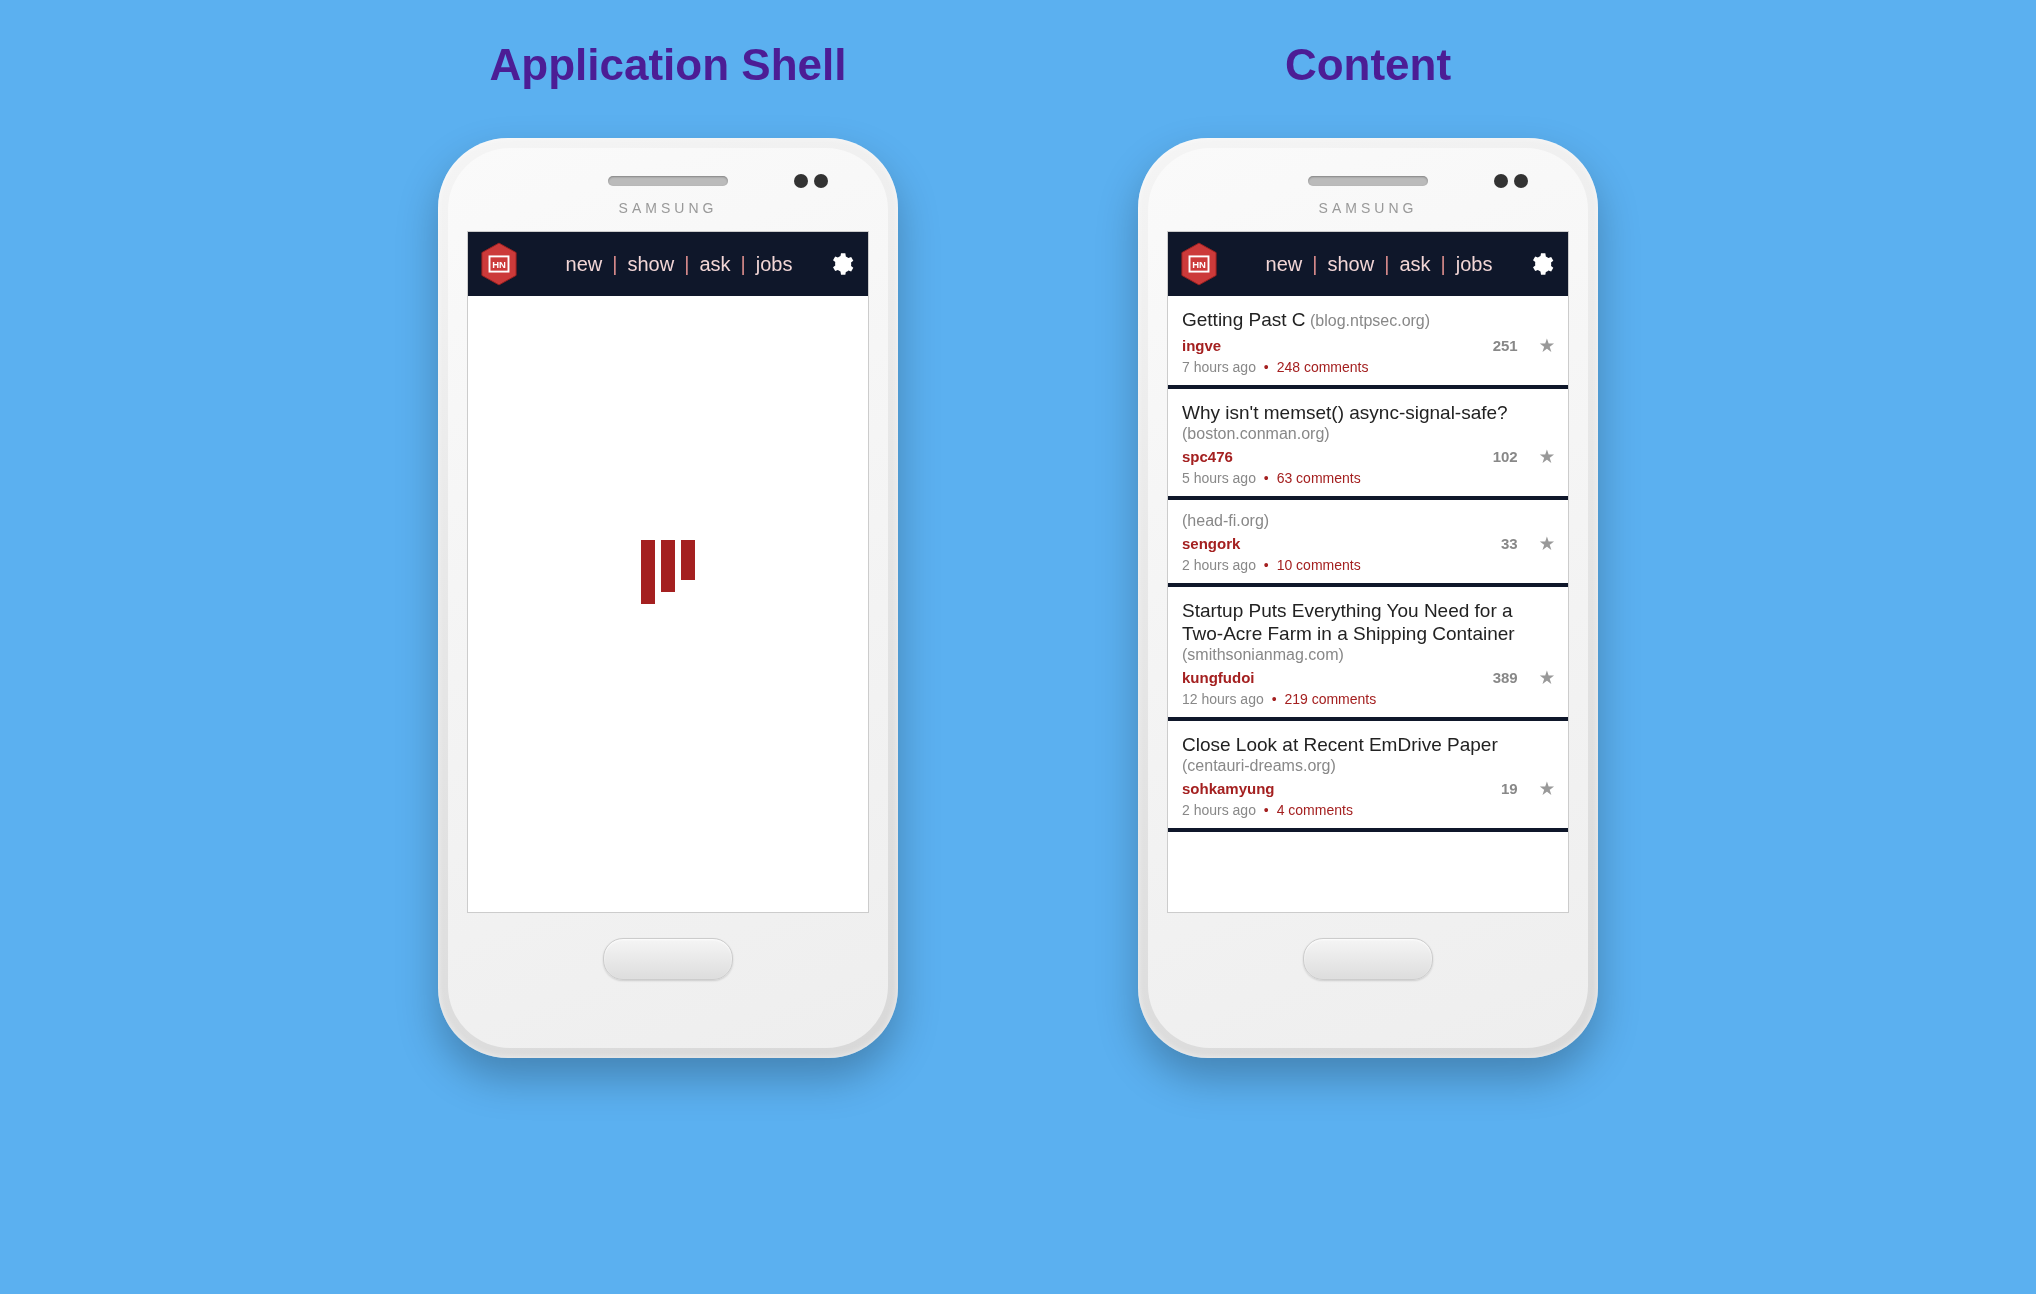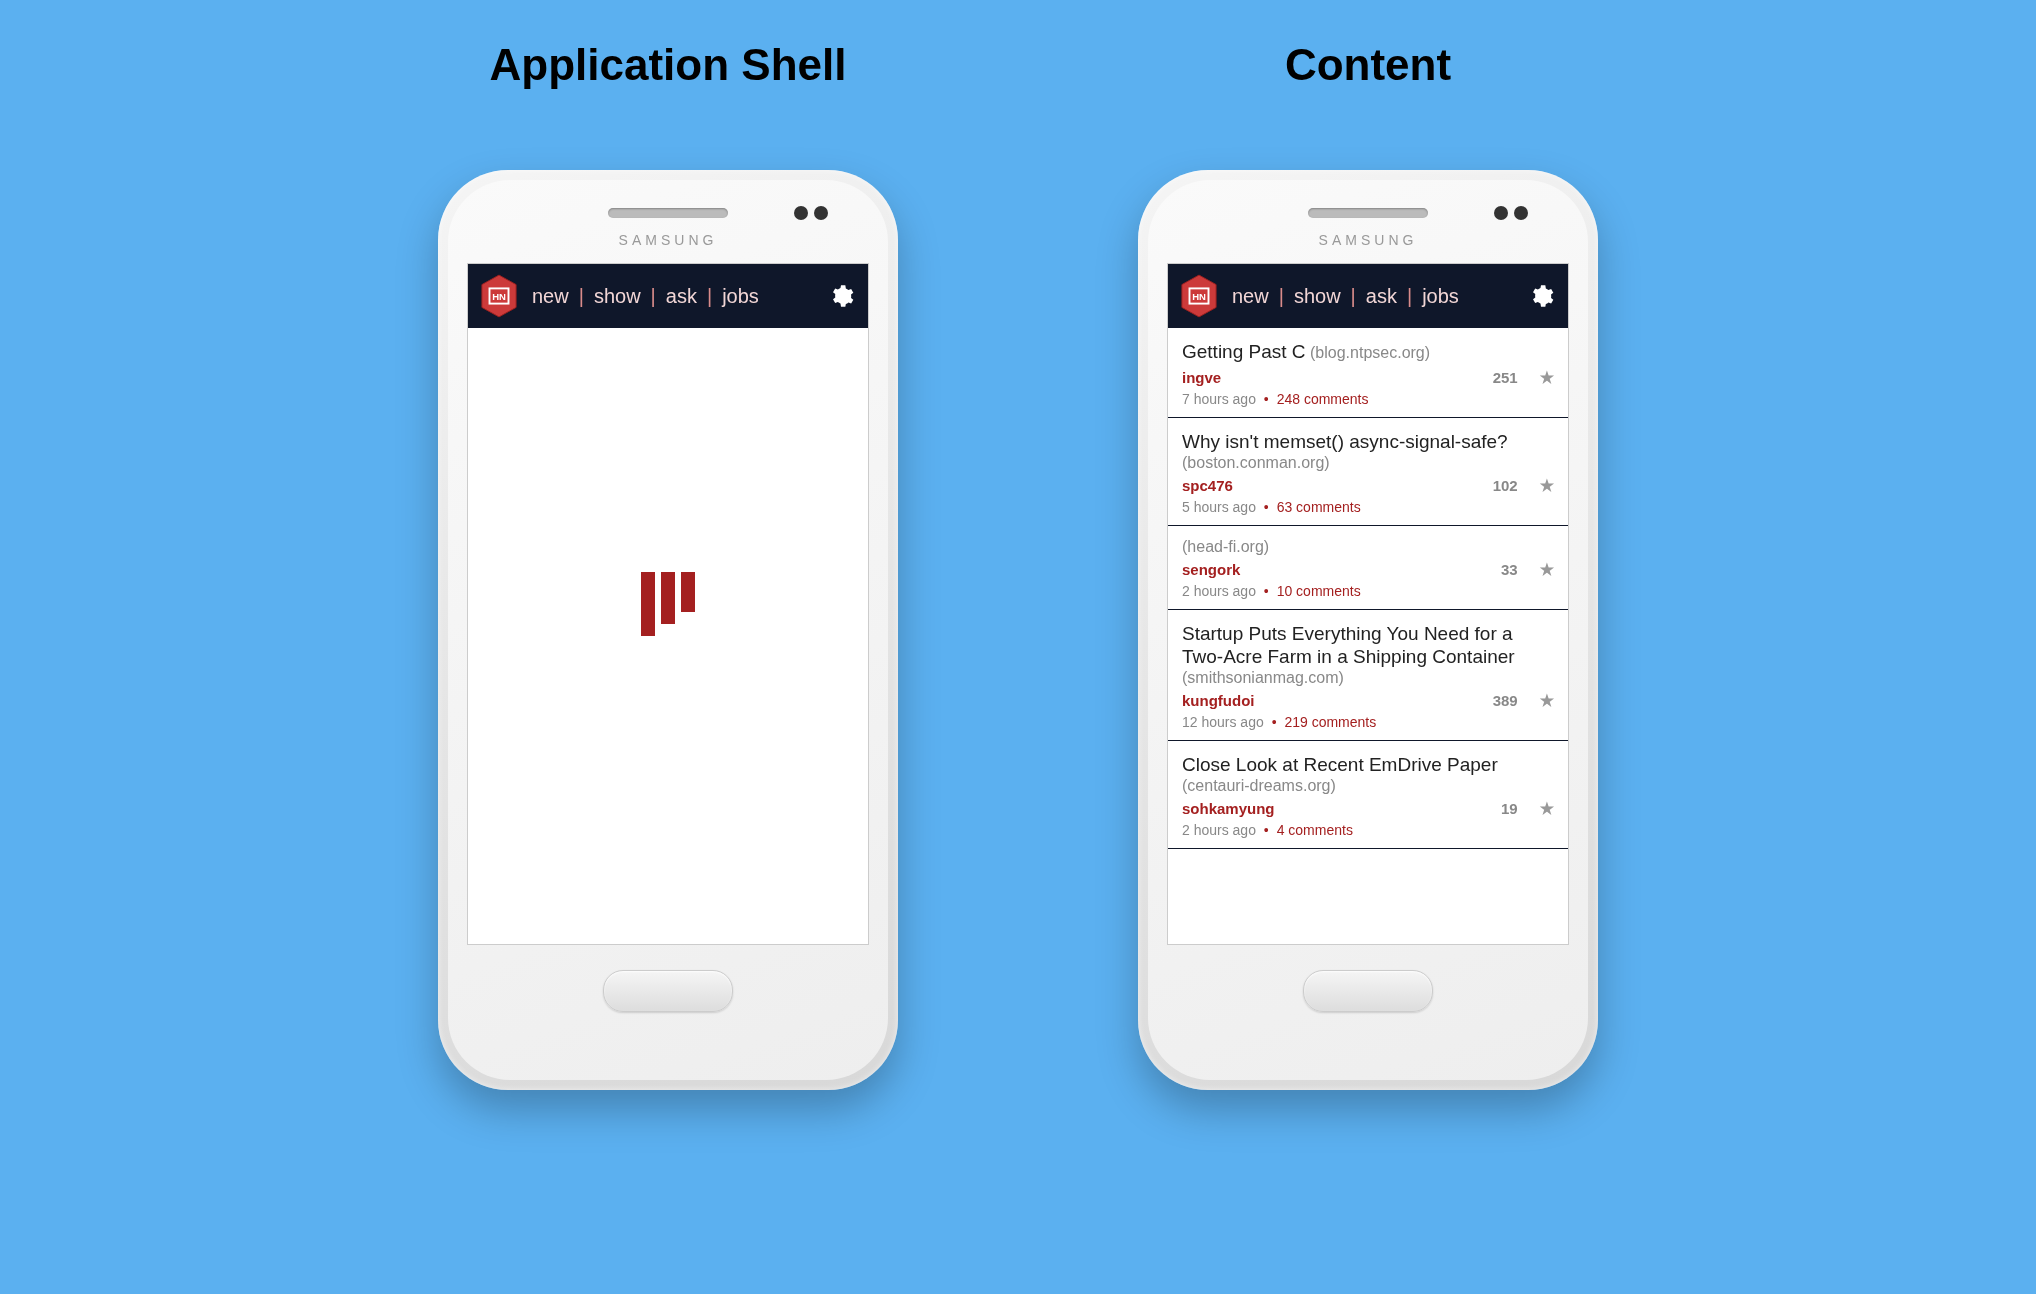--- a/index.html
+++ b/index.html
@@ -16,24 +16,24 @@
     justify-content: center;
     gap: 240px;
     padding-top: 40px;
   }
   .column {
     display: flex;
     flex-direction: column;
     align-items: center;
   }
   .col-title {
-    color: #000000;
+    color: #4c1d95;
     font-size: 44px;
     font-weight: 700;
-    margin-bottom: 80px;
+    margin-bottom: 48px;
   }
   
   .phone {
     width: 460px;
     height: 920px;
     background: linear-gradient(160deg, #f5f5f5 0%, #e8e8e8 40%, #d8d8d8 100%);
     border-radius: 70px;
     box-shadow: 0 20px 40px rgba(0,0,0,0.25), inset 0 0 6px rgba(255,255,255,0.6);
     padding: 10px;
     position: relative;
@@ -111,20 +111,21 @@
     align-items: center;
     justify-content: center;
     margin-right: 14px;
   }
   .hn-badge svg { display: block; }
   .nav-items {
     display: flex;
     align-items: center;
     gap: 10px;
     flex: 1;
+    justify-content: center;
   }
   .nav-item { color: #f2d6d6; }
   .nav-sep { color: #d98b8b; }
   .gear-btn {
     width: 30px;
     height: 30px;
     display: flex;
     align-items: center;
     justify-content: center;
     color: #fff;
@@ -146,21 +147,21 @@
   .loader .b1 { height: 64px; }
   .loader .b2 { height: 52px; }
   .loader .b3 { height: 40px; }
   
   .story-list {
     height: calc(100% - 64px);
     overflow: hidden;
   }
   .story {
     padding: 12px 14px 10px 14px;
-    border-bottom: 1px solid #0f172a;
+    border-bottom: 4px solid #0f172a;
     position: relative;
   }
   .story-title {
     font-size: 19px;
     color: #222;
     font-weight: 400;
     line-height: 1.25;
     display: inline;
   }
   .story-domain {

